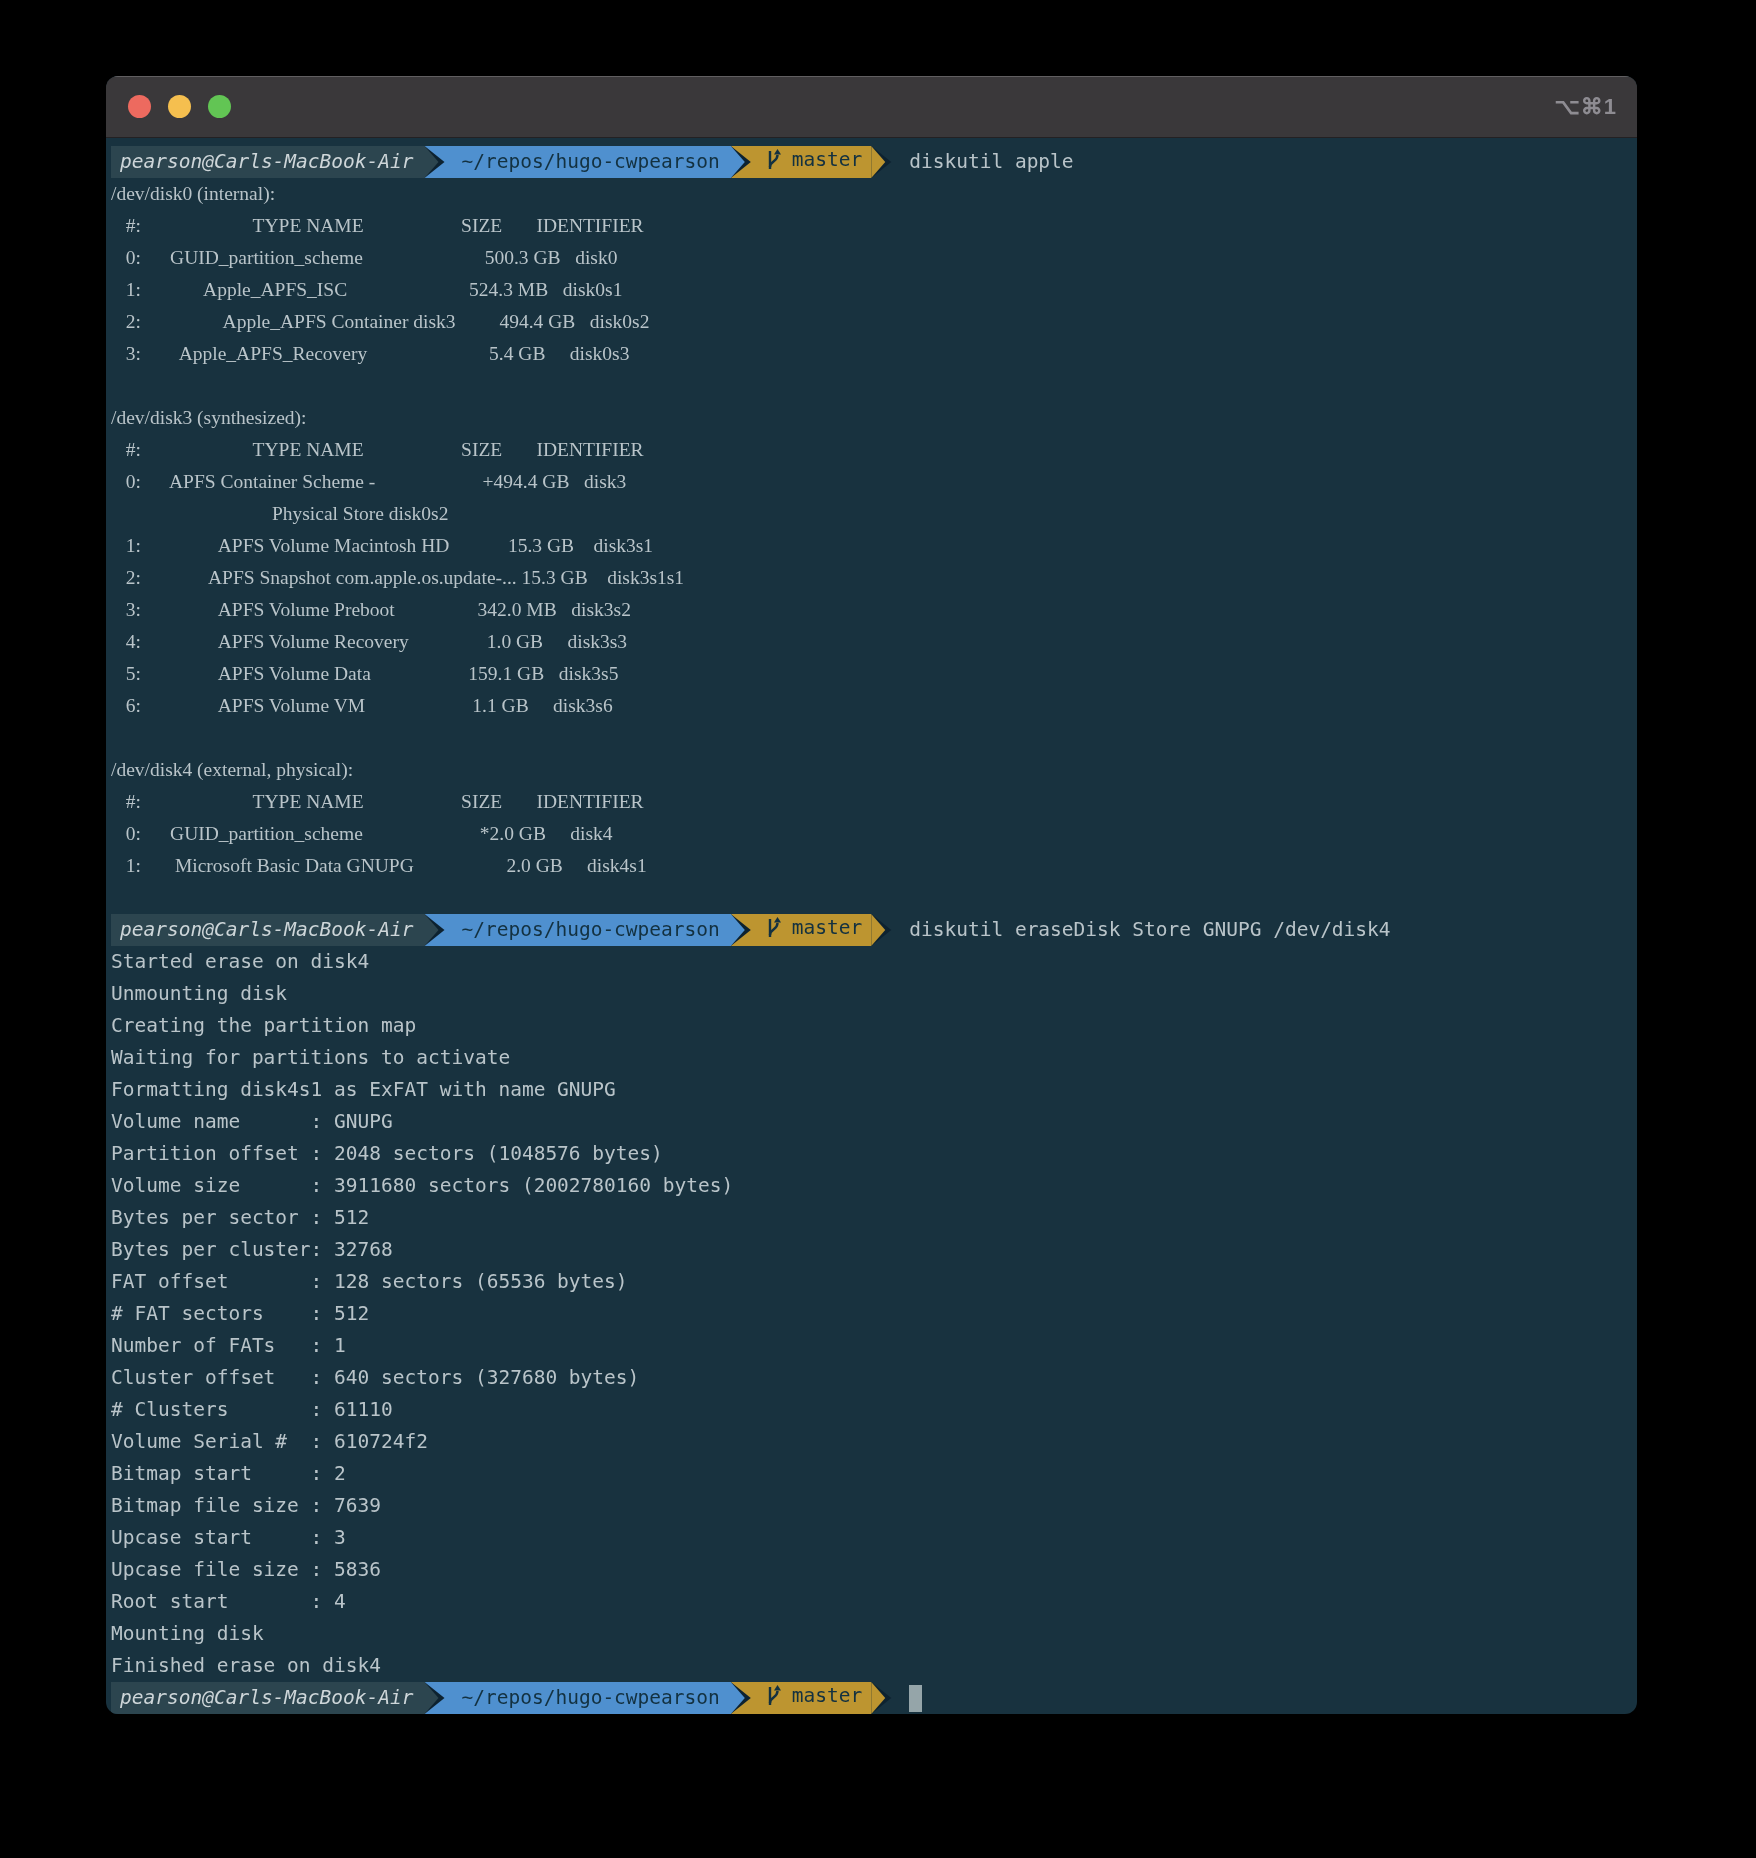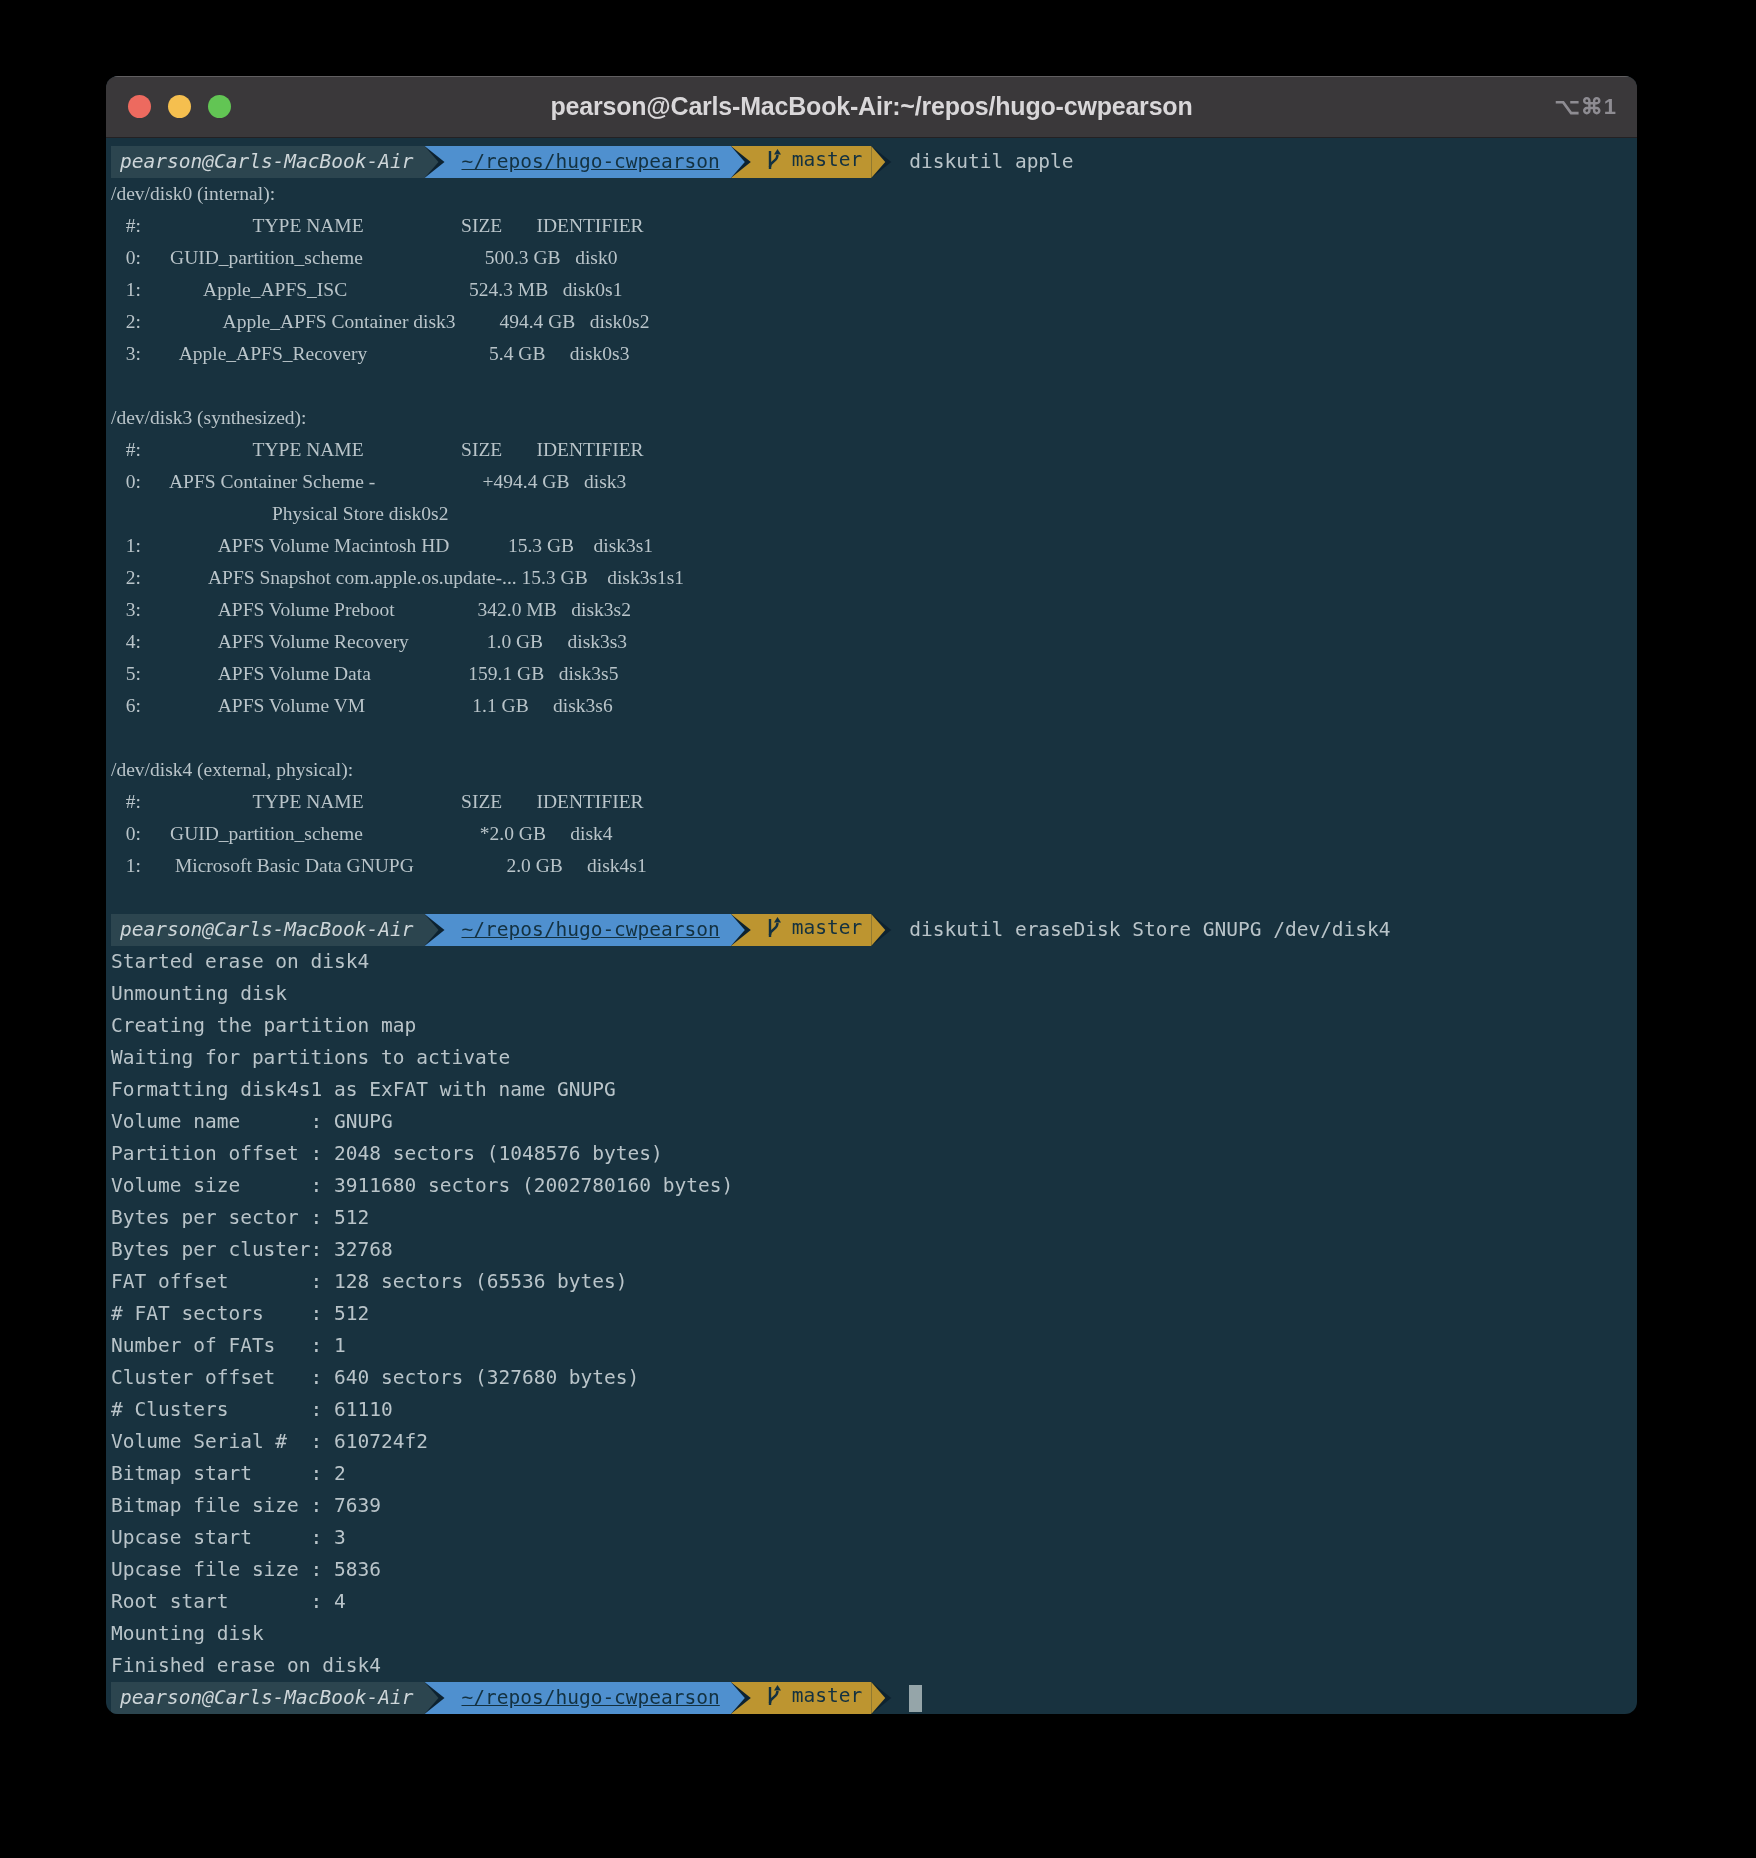--- a/index.html
+++ b/index.html
@@ -69,21 +69,21 @@
     padding:8px 0 0 5px;
     font-family:"DejaVu Sans Mono",monospace;
     font-size:19.5px;line-height:32px;
     color:var(--output-text);
   }
   pre{margin:0;font:inherit;white-space:pre;}
   #list-output{margin-bottom:32px;font-family:Liberation Serif, serif;}
   .prompt-line{display:flex;height:32px;align-items:stretch;}
   .seg{display:flex;align-items:center;white-space:pre;flex:none;}
   .seg-host{background:var(--seg-host-bg);color:var(--seg-host-text);padding:0 11px 0 9px;font-style:italic;}
-  .seg-path{background:var(--seg-path-bg);color:var(--seg-dark-text);padding:12px 11px;text-decoration:underline;}
+  .seg-path{background:var(--seg-path-bg);color:var(--seg-dark-text);padding:12px 11px;}
   .seg-branch{background:var(--seg-branch-bg);color:var(--seg-dark-text);padding:0 9px 4px 7px;gap:9px;}
   .sep{width:26px;position:relative;flex:none;}
   .sep::before{
     content:"";position:absolute;inset:0;
     background:var(--sep-outline);
     clip-path:polygon(0 0,20px 50%,0 100%);
   }
   .sep::after{
     content:"";position:absolute;inset:0;
     clip-path:polygon(0 0,14px 50%,0 100%);
@@ -106,21 +106,20 @@
 <body>
 
 <div class="window">
 
   <div class="titlebar">
     <div class="lights">
       <span class="light red"></span>
       <span class="light yellow"></span>
       <span class="light green"></span>
     </div>
-    <span class="title">pearson@Carls-MacBook-Air:~/repos/hugo-cwpearson</span>
     <span class="shortcut">⌥⌘1</span>
   </div>
 
   <div class="content">
 
     <div class="prompt-line">
       <span class="seg seg-host">pearson@Carls-MacBook-Air</span>
       <span class="sep to-path from-host"></span>
       <span class="seg seg-path">~/repos/hugo-cwpearson</span>
       <span class="sep to-branch from-path"></span>

